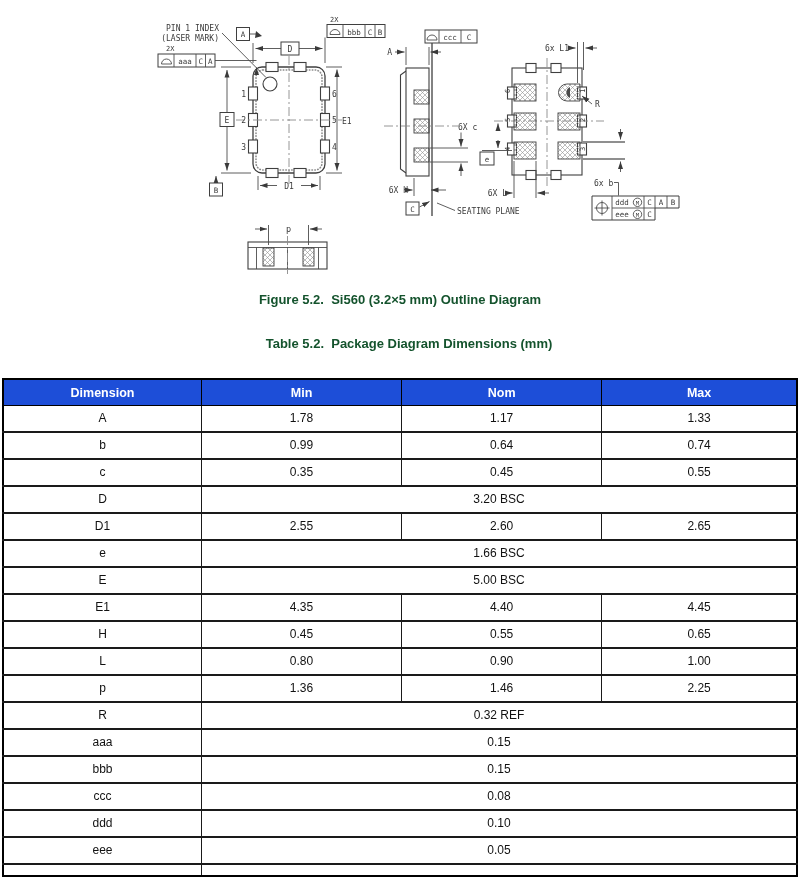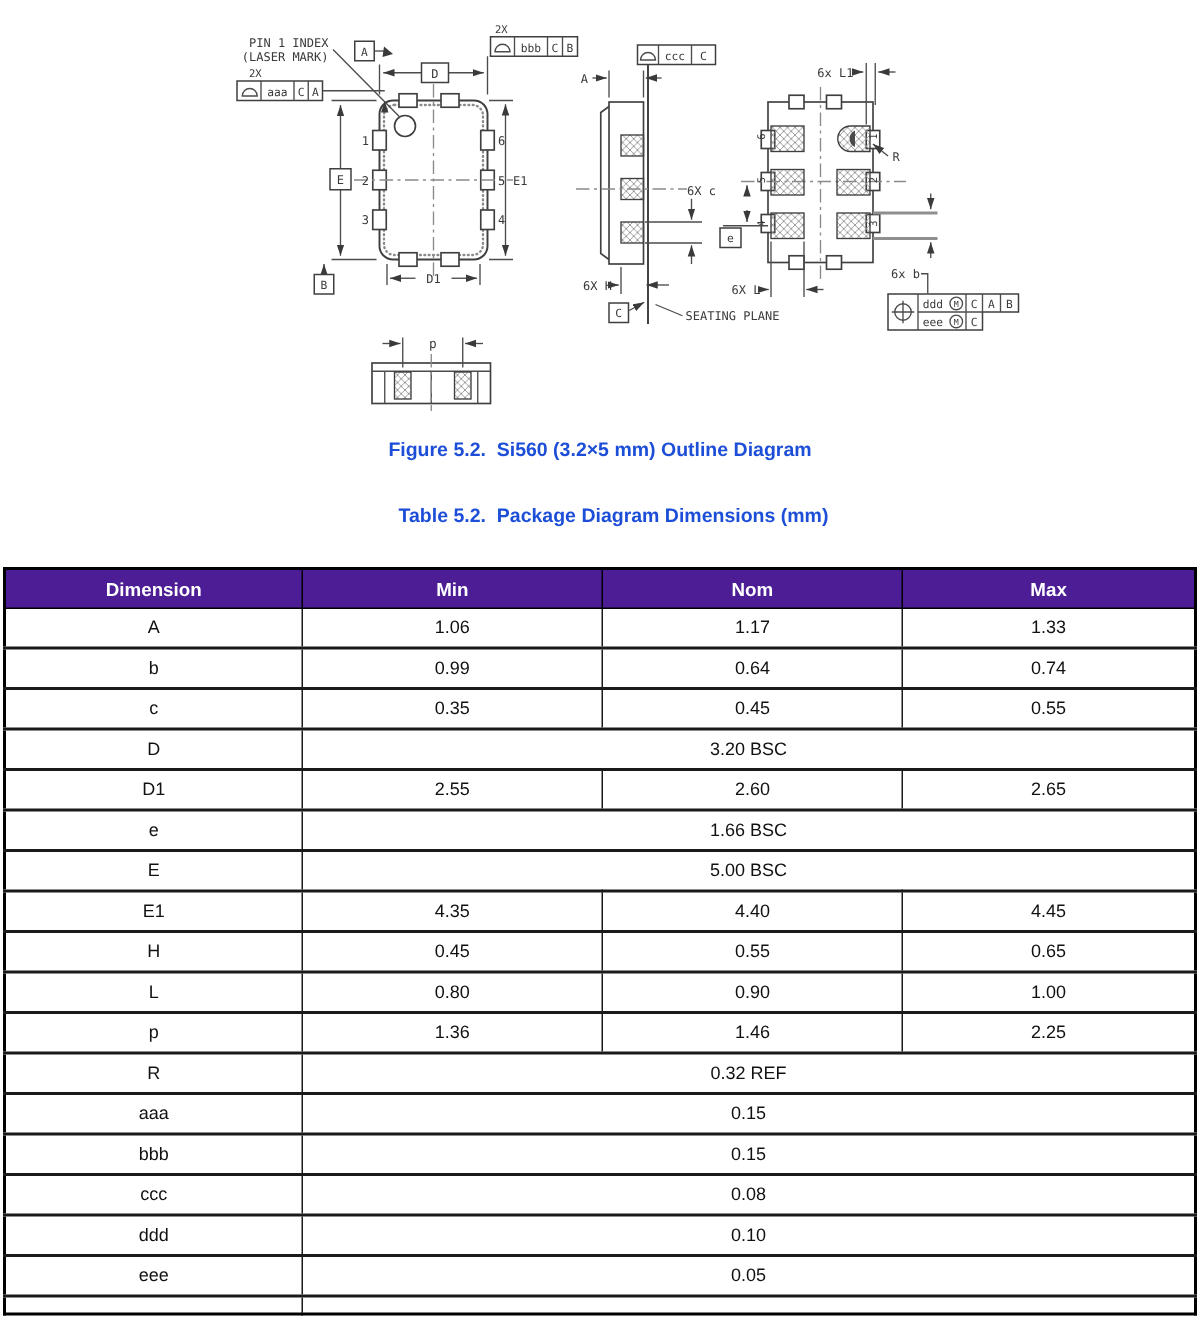--- a/index.html
+++ b/index.html
@@ -1,24 +1,24 @@
 <!DOCTYPE html>
 <html><head>
 <meta charset="utf-8">
 <style>
   html,body{margin:0;padding:0;background:#fff;}
   body{width:800px;height:894px;overflow:hidden;}
   .page{width:800px;height:894px;position:relative;font-family:"Liberation Sans",sans-serif;background:#fff;}
   svg.drawing{display:block;}
   svg.drawing text{font-family:"DejaVu Sans Mono",monospace;fill:#3a3a3a;}
-  .caption{text-align:center;font-weight:bold;font-size:13px;color:#1d4ed8;white-space:pre;}
+  .caption{text-align:center;font-weight:bold;font-size:13px;color:#14532d;white-space:pre;}
   #fig-caption{margin-top:10px;}
   #tbl-title{margin-top:29px;margin-bottom:27px;padding-left:18px;}
   table{border-collapse:collapse;width:796px;margin:0 2px;table-layout:fixed;border:2px solid #000;}
-  th{background:#4c1d95;color:#fff;font-size:12.5px;font-weight:bold;height:25px;border:1px solid #000;padding:0;}
+  th{background:#1d4ed8;color:#fff;font-size:12.5px;font-weight:bold;height:25px;border:1px solid #000;padding:0;}
   td{font-size:12px;text-align:center;height:25px;line-height:25px;border:1px solid #1a1a1a;border-bottom-width:2px;color:#111;padding:0;}
   tr.partial td{height:10px;line-height:10px;border-bottom:none;}
   
   .ln{stroke:#3f3f3f;stroke-width:1.3;fill:none;}
   .white{stroke:#3f3f3f;stroke-width:1.1;fill:#fff;}
   .thin{stroke:#4c4c4c;stroke-width:0.9;fill:none;}
   .cl{stroke:#8a8a8a;stroke-width:0.9;fill:none;stroke-dasharray:9 3 2 3;}
   .dot{stroke:#8a8a8a;stroke-width:1.6;fill:none;stroke-dasharray:0.5 2.4;stroke-linecap:round;}
   .box{fill:#fff;stroke:#3f3f3f;stroke-width:1;}
   .pad{fill:url(#hatch);stroke:#3f3f3f;stroke-width:0.9;}
@@ -251,21 +251,21 @@
       <tr>
         <th>Dimension</th>
         <th>Min</th>
         <th>Nom</th>
         <th>Max</th>
       </tr>
     </thead>
     <tbody>
       <tr>
         <td>A</td>
-        <td>1.06</td>
+        <td>1.78</td>
         <td>1.17</td>
         <td>1.33</td>
       </tr>
       <tr>
         <td>b</td>
         <td>0.99</td>
         <td>0.64</td>
         <td>0.74</td>
       </tr>
       <tr>

